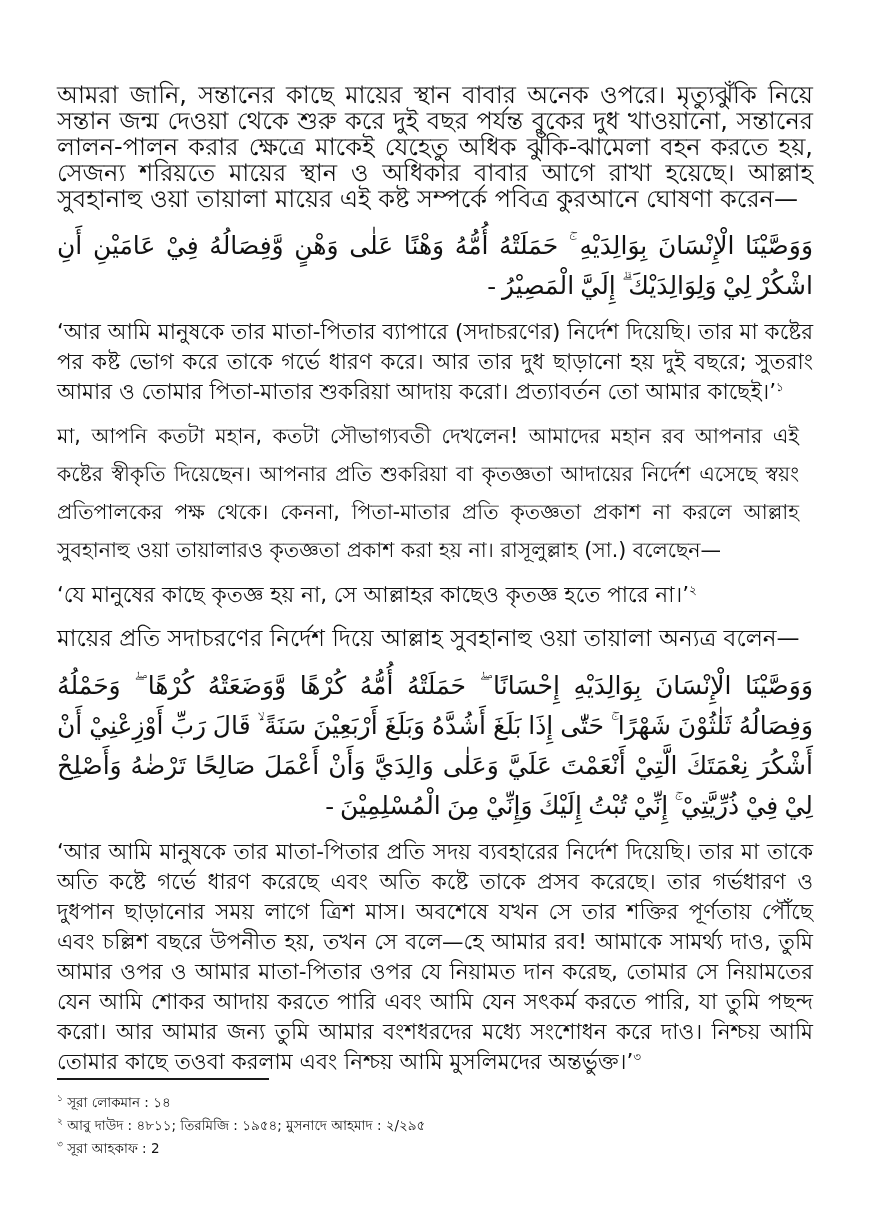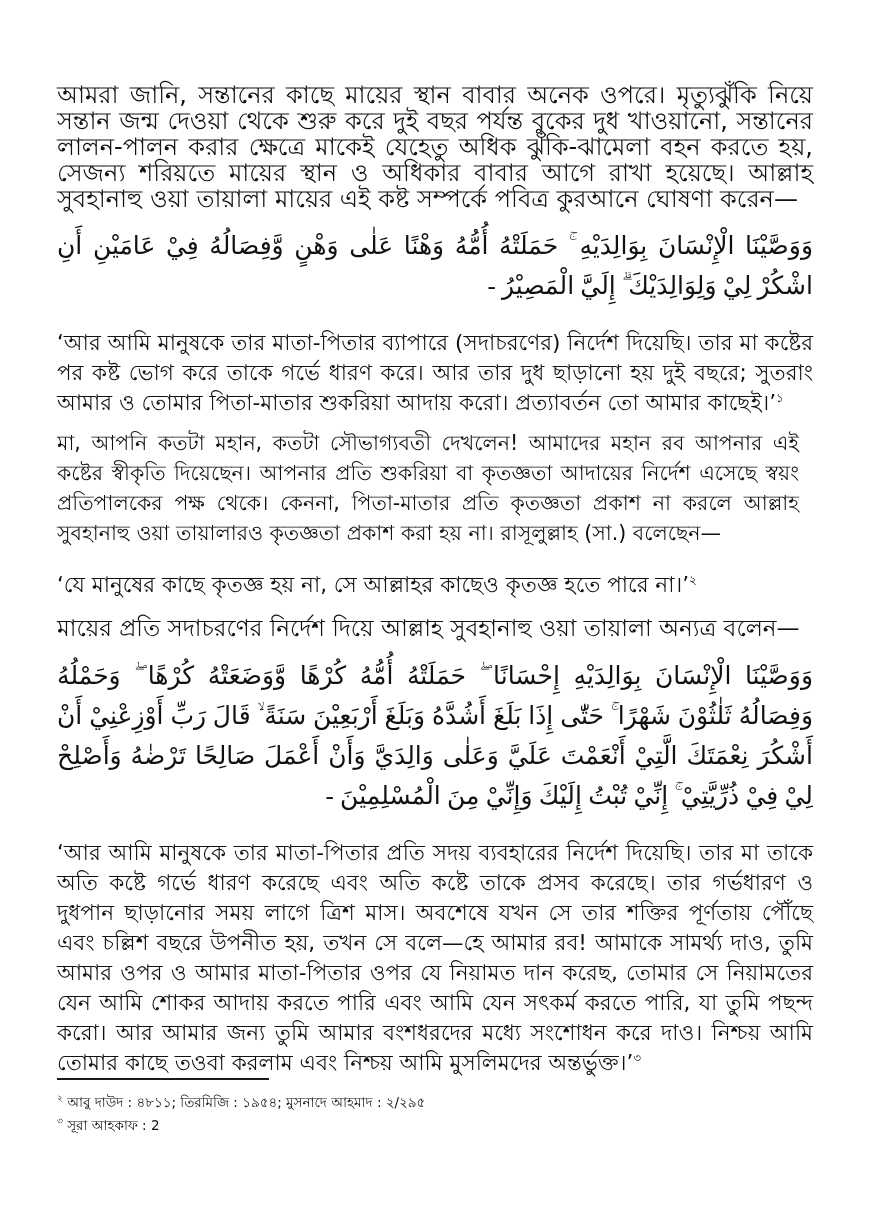--- a/index.html
+++ b/index.html
@@ -19,35 +19,35 @@
     padding: 82px 57px 0 57px;
   }
   .para {
     font-size: 24px;
     line-height: 26px;
     text-align: justify;
     margin: 0 0 14px 0;
   }
   .para2 {
     font-size: 20.5px;
-    line-height: 30px;
+    line-height: 38px;
     text-align: justify;
     margin: 0 14px 4px 0;
   }
   .intro {
     font-size: 23px;
     line-height: 30px;
     text-align: left;
     margin: 13px 0 13px 0;
   }
   .quote {
     font-size: 21.5px;
     line-height: 30px;
     text-align: justify;
-    margin: 22px 0 10px 0;
+    margin: 11px 0 10px 0;
   }
   .quote sup {
     font-size: 12px;
     line-height: 0;
   }
   .arabic {
     direction: rtl;
     unicode-bidi: embed;
     font-size: 25px;
     line-height: 40px;
@@ -104,17 +104,18 @@
     <p class="intro">মায়ের প্রতি সদাচরণের নির্দেশ দিয়ে আল্লাহ সুবহানাহু ওয়া তায়ালা অন্যত্র বলেন—</p>
 
     <p class="arabic" dir="rtl">وَوَصَّيْنَا الْإِنْسَانَ بِوَالِدَيْهِ إِحْسَانًا ۖ حَمَلَتْهُ أُمُّهُ كُرْهًا وَّوَضَعَتْهُ كُرْهًا ۖ وَحَمْلُهُ وَفِصَالُهُ ثَلٰثُوْنَ شَهْرًا ۚ حَتّٰى إِذَا بَلَغَ أَشُدَّهُ وَبَلَغَ أَرْبَعِيْنَ سَنَةً ۙ قَالَ رَبِّ أَوْزِعْنِيْ أَنْ أَشْكُرَ نِعْمَتَكَ الَّتِيْ أَنْعَمْتَ عَلَيَّ وَعَلٰى وَالِدَيَّ وَأَنْ أَعْمَلَ صَالِحًا تَرْضٰهُ وَأَصْلِحْ لِيْ فِيْ ذُرِّيَّتِيْ ۚ إِنِّيْ تُبْتُ إِلَيْكَ وَإِنِّيْ مِنَ الْمُسْلِمِيْنَ -</p>
 
     <p class="quote"><span>‘আর আমি মানুষকে তার মাতা-পিতার প্রতি সদয় ব্যবহারের নির্দেশ দিয়েছি। তার মা তাকে অতি কষ্টে গর্ভে ধারণ করেছে এবং অতি কষ্টে তাকে প্রসব করেছে। তার গর্ভধারণ ও দুধপান ছাড়ানোর সময় লাগে ত্রিশ মাস। অবশেষে যখন সে তার শক্তির পূর্ণতায় পৌঁছে এবং চল্লিশ বছরে উপনীত হয়, তখন সে বলে—হে আমার রব! আমাকে সামর্থ্য দাও, তুমি আমার ওপর ও আমার মাতা-পিতার ওপর যে নিয়ামত দান করেছ, তোমার সে নিয়ামতের যেন আমি শোকর আদায় করতে পারি এবং আমি যেন সৎকর্ম করতে পারি, যা তুমি পছন্দ করো। আর আমার জন্য তুমি আমার বংশধরদের মধ্যে সংশোধন করে দাও। নিশ্চয় আমি তোমার কাছে তওবা করলাম এবং নিশ্চয় আমি মুসলিমদের অন্তর্ভুক্ত।’</span><sup>৩</sup></p>
 
   </div>
 
   <div class="footnotes">
     <div class="fn-sep"></div>
+    <div class="fn"><sup>১</sup> <span>সূরা লোকমান : ১৪</span></div>
     <div class="fn"><sup>২</sup> <span>আবু দাউদ : ৪৮১১; তিরমিজি : ১৯৫৪; মুসনাদে আহমাদ : ২/২৯৫</span></div>
     <div class="fn"><sup>৩</sup> <span>সূরা আহকাফ : 2</span></div>
   </div>
 
 </div>
 
 </body></html>

